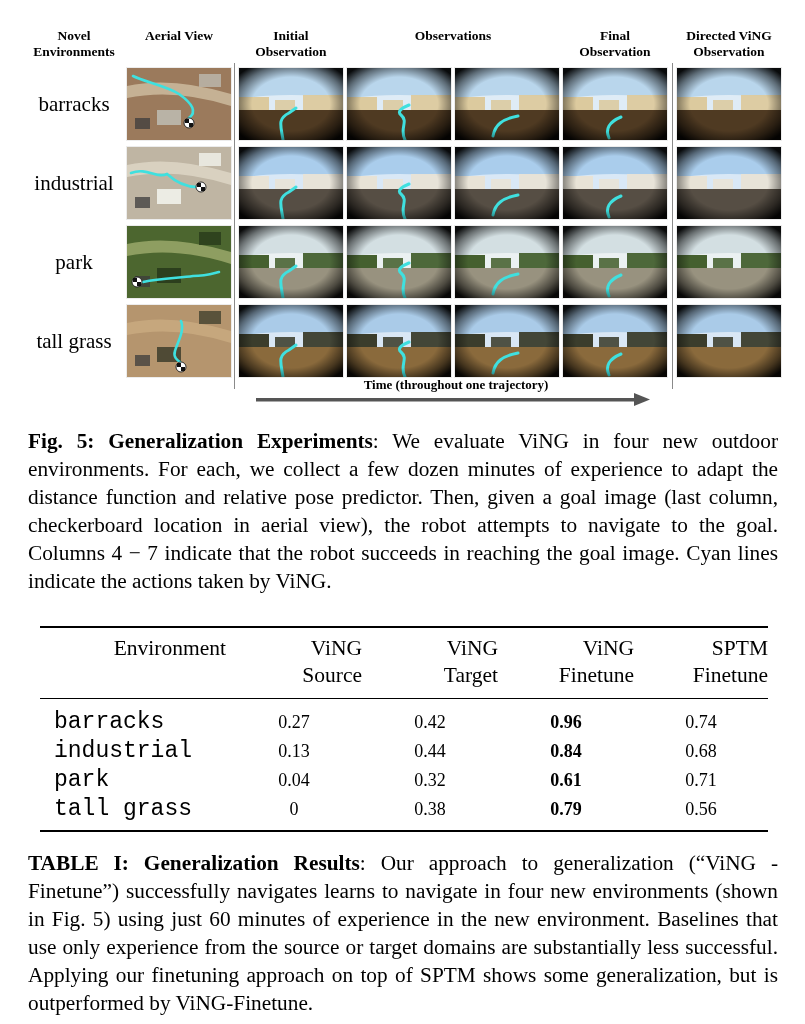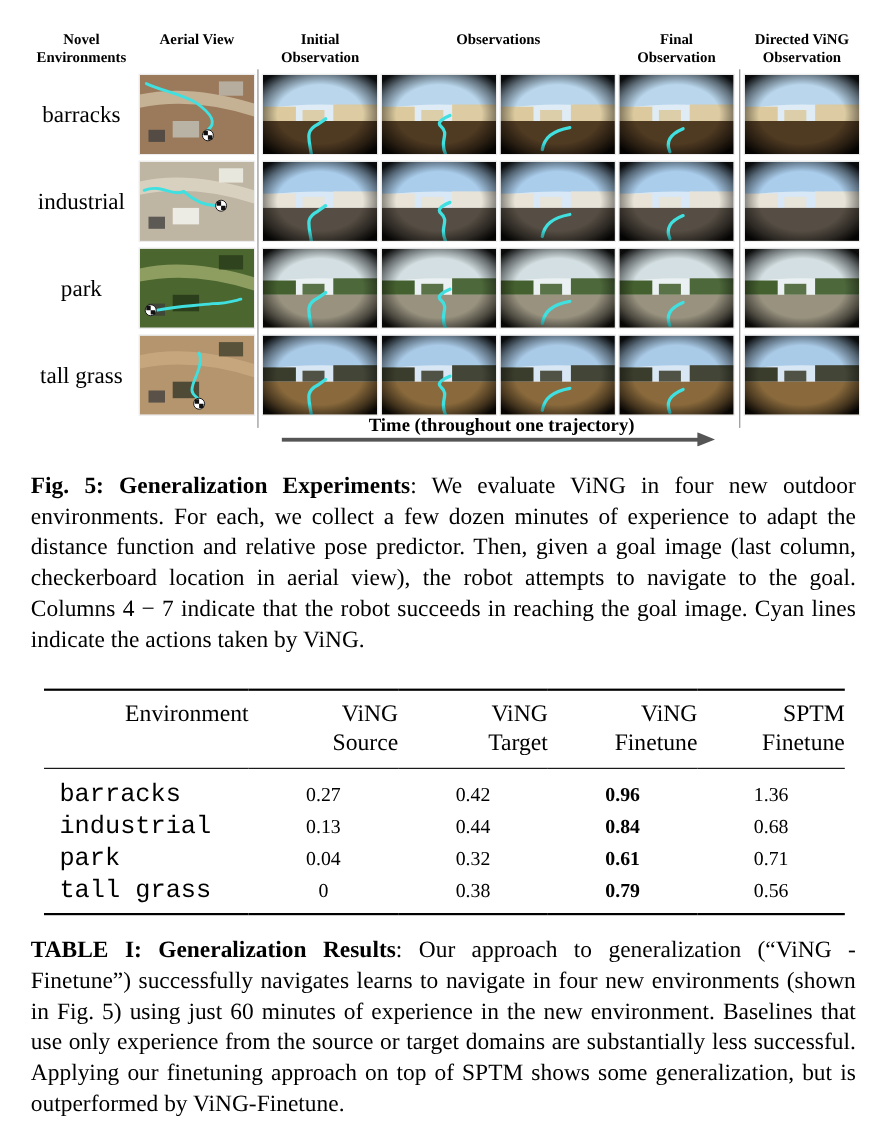--- a/index.html
+++ b/index.html
@@ -17,21 +17,21 @@
   .row-label{
     position:absolute;left:0;width:100px;height:72px;
     display:flex;align-items:center;justify-content:center;
     font-size:21px;
   }
   .cell{position:absolute;width:104px;height:72px;background:#ddd;outline:1px solid #ececec;}
   .cell svg{display:block;}
   .divider{position:absolute;top:37px;height:326px;width:1px;background:#8a8a8a;}
   .time-label{
     position:absolute;left:215px;width:434px;top:351px;text-align:center;
-    font-weight:bold;font-size:17px;
+    font-weight:bold;font-size:13px;
   }
   .time-arrow{position:absolute;left:232px;top:367px;}
   
   .caption{
     width:750px;margin:19px 27px 0 28px;
     font-size:21.3px;line-height:28px;text-align:justify;
   }
   .caption b{font-weight:bold;}
   
   .tablewrap{margin:31px 0 0 40px;width:728px;}
@@ -433,21 +433,21 @@
             <div>Finetune</div>
           </th>
         </tr>
       </thead>
     <tbody>
         <tr>
           <td class="env">barracks</td>
           <td class="val">0.27</td>
           <td class="val">0.42</td>
           <td class="val bold">0.96</td>
-          <td class="val">1.36</td>
+          <td class="val">0.74</td>
         </tr>
         <tr>
           <td class="env">industrial</td>
           <td class="val">0.13</td>
           <td class="val">0.44</td>
           <td class="val bold">0.84</td>
           <td class="val">0.68</td>
         </tr>
         <tr>
           <td class="env">park</td>

